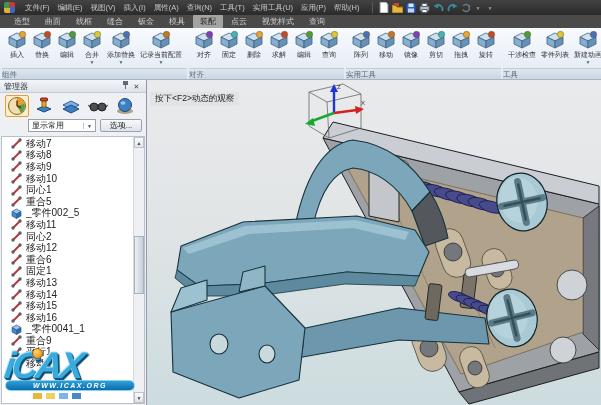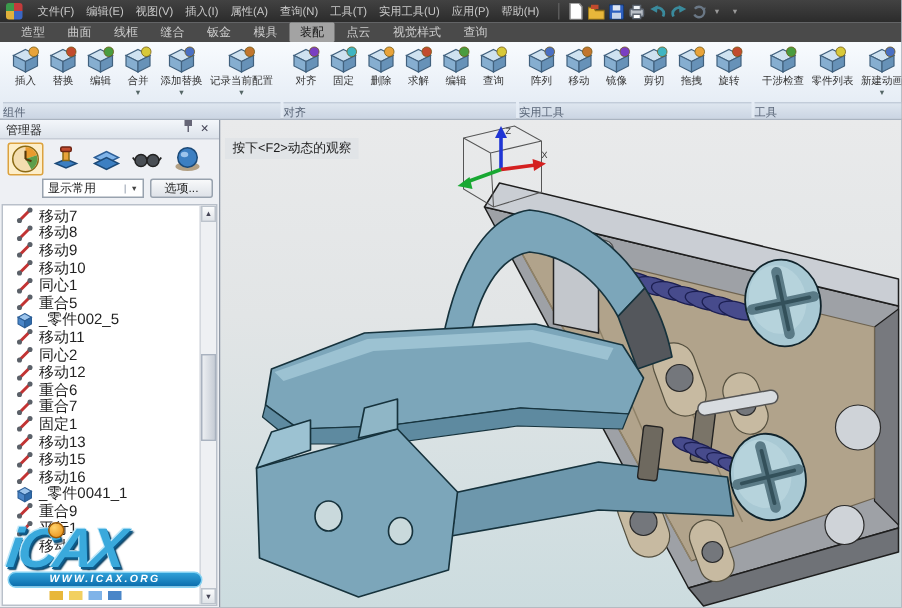--- a/index.html
+++ b/index.html
@@ -600,41 +600,41 @@
               <span class="tlabel">重合6</span>
             </div>
             <div class="trow">
               <span class="ticon">
                 <svg width="11" height="11">
                   <line x1="2" y1="9" x2="9" y2="2" stroke="#c23333" stroke-width="2"></line>
                   <circle cx="2" cy="9" r="1.7" fill="#5a6068"></circle>
                   <circle cx="9" cy="2" r="1.7" fill="#5a6068"></circle>
                 </svg>
               </span>
-              <span class="tlabel">重合7</span>
-            </div>
-            <div class="trow">
-              <span class="ticon">
-                <svg width="11" height="11">
-                  <line x1="2" y1="9" x2="9" y2="2" stroke="#c23333" stroke-width="2"></line>
-                  <circle cx="2" cy="9" r="1.7" fill="#5a6068"></circle>
-                  <circle cx="9" cy="2" r="1.7" fill="#5a6068"></circle>
-                </svg>
-              </span>
               <span class="tlabel">固定1</span>
             </div>
             <div class="trow">
               <span class="ticon">
                 <svg width="11" height="11">
                   <line x1="2" y1="9" x2="9" y2="2" stroke="#c23333" stroke-width="2"></line>
                   <circle cx="2" cy="9" r="1.7" fill="#5a6068"></circle>
                   <circle cx="9" cy="2" r="1.7" fill="#5a6068"></circle>
                 </svg>
               </span>
               <span class="tlabel">移动13</span>
+            </div>
+            <div class="trow">
+              <span class="ticon">
+                <svg width="11" height="11">
+                  <line x1="2" y1="9" x2="9" y2="2" stroke="#c23333" stroke-width="2"></line>
+                  <circle cx="2" cy="9" r="1.7" fill="#5a6068"></circle>
+                  <circle cx="9" cy="2" r="1.7" fill="#5a6068"></circle>
+                </svg>
+              </span>
+              <span class="tlabel">移动14</span>
             </div>
             <div class="trow">
               <span class="ticon">
                 <svg width="11" height="11">
                   <line x1="2" y1="9" x2="9" y2="2" stroke="#c23333" stroke-width="2"></line>
                   <circle cx="2" cy="9" r="1.7" fill="#5a6068"></circle>
                   <circle cx="9" cy="2" r="1.7" fill="#5a6068"></circle>
                 </svg>
               </span>
               <span class="tlabel">移动15</span>

